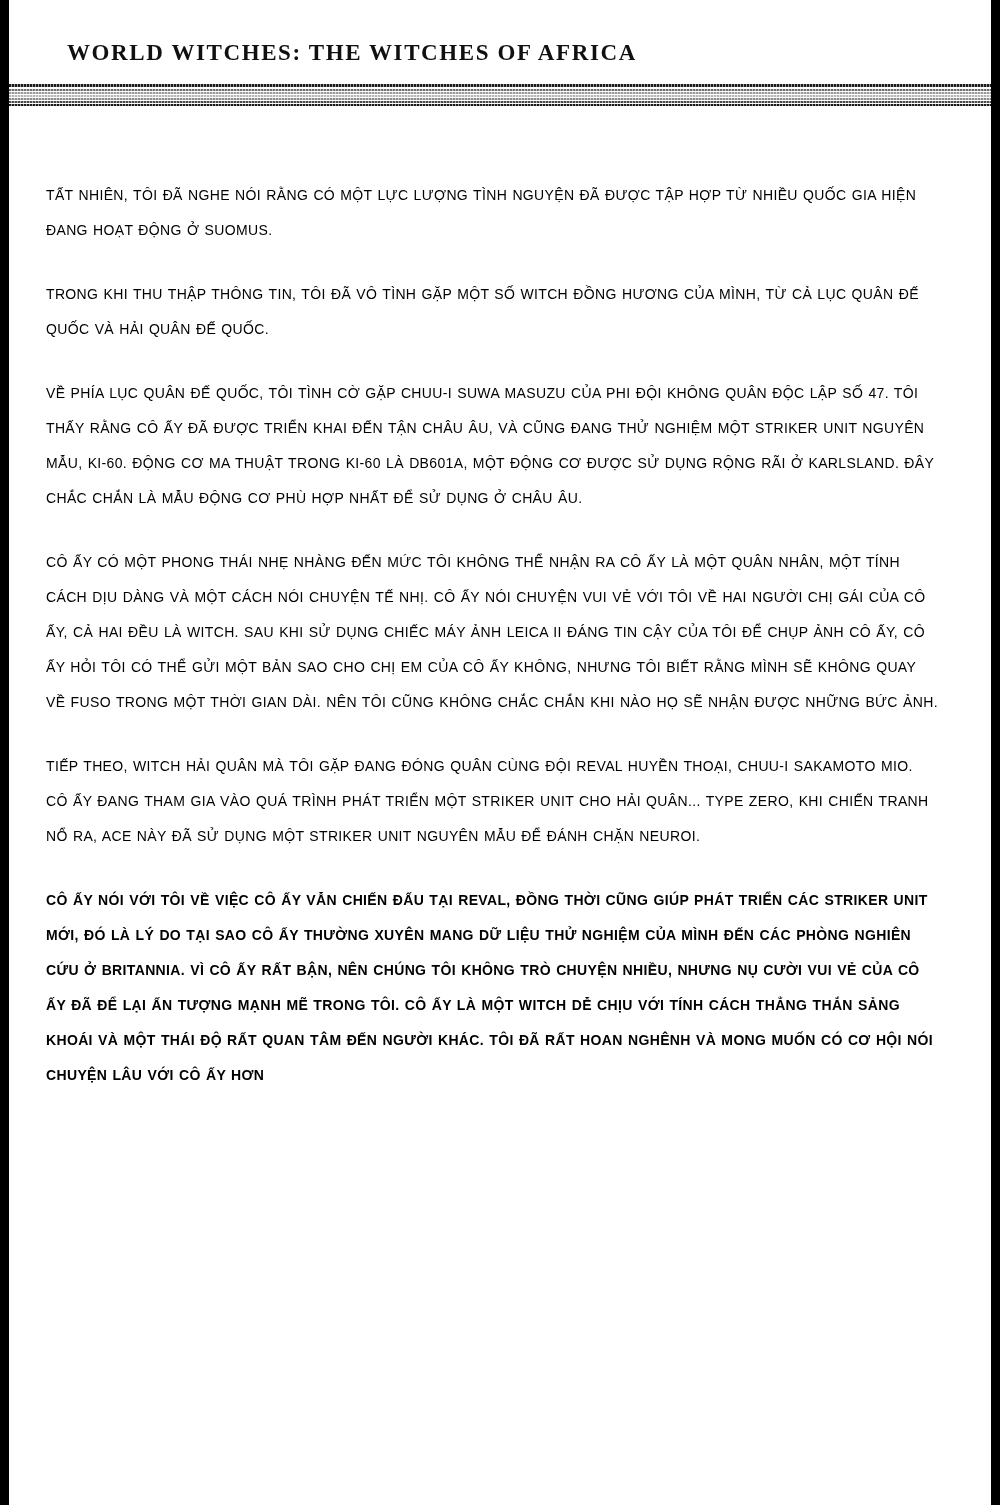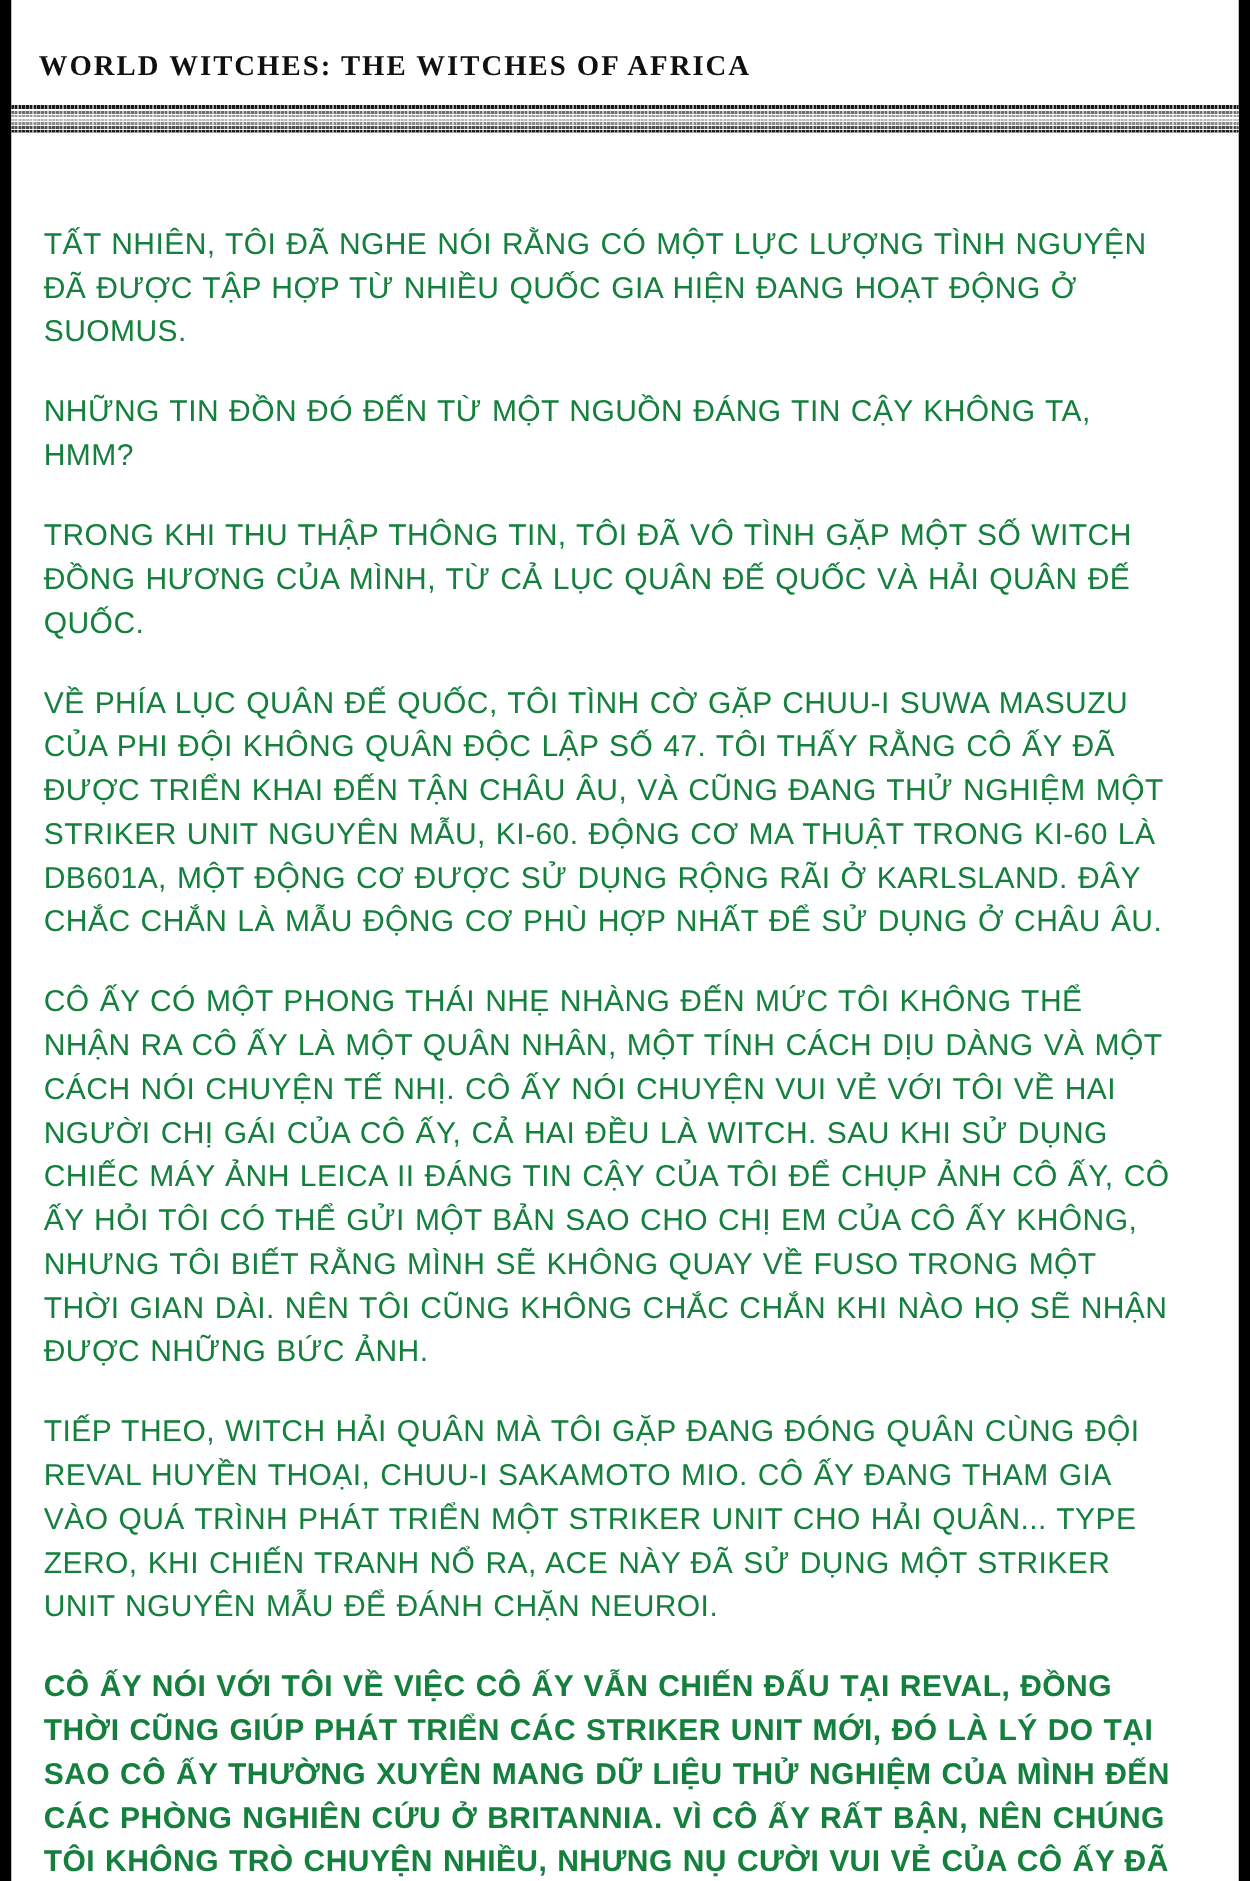--- a/index.html
+++ b/index.html
@@ -18,20 +18,21 @@
     width: 1000px;
     height: 1505px;
     box-sizing: border-box;
     border-left: 9px solid #000000;
     border-right: 9px solid #000000;
     background: #ffffff;
     overflow: hidden;
   }
   .header {
     padding: 40px 0 0 22px;
+    margin-left: 36px;
   }
   .header-title {
     font-family: "Liberation Serif", serif;
     font-weight: bold;
     font-size: 23px;
     letter-spacing: 1.6px;
     color: #101010;
     text-transform: uppercase;
     white-space: nowrap;
   }
@@ -63,47 +64,46 @@
       rgba(255,255,255,0.0) 0px,
       rgba(255,255,255,0.0) 2px,
       rgba(255,255,255,0.55) 2px,
       rgba(255,255,255,0.55) 3px);
   }
   .body-text {
     padding: 72px 52px 0 26px;
   }
   .para {
     font-family: "Liberation Sans", sans-serif;
-    font-size: 24px;
+    font-size: 14px;
     line-height: 35px;
     letter-spacing: 0.35px;
     text-transform: uppercase;
-    color: #15803d;
-    margin: 0 0 29px 0;
+    color: #000000;
+    margin: 0 0 29px 11px;
     text-align: left;
     word-spacing: 1px;
   }
   .para:last-child { margin-bottom: 0; font-weight: bold; }
 </style>
 </head>
 <body>
 
 <div class="page">
 
   <div class="header">
     <div class="header-title">WORLD WITCHES: THE WITCHES OF AFRICA</div>
   </div>
 
   <div class="rule-band">
     <div class="rule-band-inner"></div>
   </div>
 
   <div class="body-text">
     <p class="para">TẤT NHIÊN, TÔI ĐÃ NGHE NÓI RẰNG CÓ MỘT LỰC LƯỢNG TÌNH NGUYỆN ĐÃ ĐƯỢC TẬP HỢP TỪ NHIỀU QUỐC GIA HIỆN ĐANG HOẠT ĐỘNG Ở SUOMUS.</p>
-    <p class="para">NHỮNG TIN ĐỒN ĐÓ ĐẾN TỪ MỘT NGUỒN ĐÁNG TIN CẬY KHÔNG TA, HMM?</p>
     <p class="para">TRONG KHI THU THẬP THÔNG TIN, TÔI ĐÃ VÔ TÌNH GẶP MỘT SỐ WITCH ĐỒNG HƯƠNG CỦA MÌNH, TỪ CẢ LỤC QUÂN ĐẾ QUỐC VÀ HẢI QUÂN ĐẾ QUỐC.</p>
     <p class="para">VỀ PHÍA LỤC QUÂN ĐẾ QUỐC, TÔI TÌNH CỜ GẶP CHUU-I SUWA MASUZU CỦA PHI ĐỘI KHÔNG QUÂN ĐỘC LẬP SỐ 47. TÔI THẤY RẰNG CÔ ẤY ĐÃ ĐƯỢC TRIỂN KHAI ĐẾN TẬN CHÂU ÂU, VÀ CŨNG ĐANG THỬ NGHIỆM MỘT STRIKER UNIT NGUYÊN MẪU, KI-60. ĐỘNG CƠ MA THUẬT TRONG KI-60 LÀ DB601A, MỘT ĐỘNG CƠ ĐƯỢC SỬ DỤNG RỘNG RÃI Ở KARLSLAND. ĐÂY CHẮC CHẮN LÀ MẪU ĐỘNG CƠ PHÙ HỢP NHẤT ĐỂ SỬ DỤNG Ở CHÂU ÂU.</p>
     <p class="para">CÔ ẤY CÓ MỘT PHONG THÁI NHẸ NHÀNG ĐẾN MỨC TÔI KHÔNG THỂ NHẬN RA CÔ ẤY LÀ MỘT QUÂN NHÂN, MỘT TÍNH CÁCH DỊU DÀNG VÀ MỘT CÁCH NÓI CHUYỆN TẾ NHỊ. CÔ ẤY NÓI CHUYỆN VUI VẺ VỚI TÔI VỀ HAI NGƯỜI CHỊ GÁI CỦA CÔ ẤY, CẢ HAI ĐỀU LÀ WITCH. SAU KHI SỬ DỤNG CHIẾC MÁY ẢNH LEICA II ĐÁNG TIN CẬY CỦA TÔI ĐỂ CHỤP ẢNH CÔ ẤY, CÔ ẤY HỎI TÔI CÓ THỂ GỬI MỘT BẢN SAO CHO CHỊ EM CỦA CÔ ẤY KHÔNG, NHƯNG TÔI BIẾT RẰNG MÌNH SẼ KHÔNG QUAY VỀ FUSO TRONG MỘT THỜI GIAN DÀI. NÊN TÔI CŨNG KHÔNG CHẮC CHẮN KHI NÀO HỌ SẼ NHẬN ĐƯỢC NHỮNG BỨC ẢNH.</p>
     <p class="para">TIẾP THEO, WITCH HẢI QUÂN MÀ TÔI GẶP ĐANG ĐÓNG QUÂN CÙNG ĐỘI REVAL HUYỀN THOẠI, CHUU-I SAKAMOTO MIO. CÔ ẤY ĐANG THAM GIA VÀO QUÁ TRÌNH PHÁT TRIỂN MỘT STRIKER UNIT CHO HẢI QUÂN... TYPE ZERO, KHI CHIẾN TRANH NỔ RA, ACE NÀY ĐÃ SỬ DỤNG MỘT STRIKER UNIT NGUYÊN MẪU ĐỂ ĐÁNH CHẶN NEUROI.</p>
     <p class="para">CÔ ẤY NÓI VỚI TÔI VỀ VIỆC CÔ ẤY VẪN CHIẾN ĐẤU TẠI REVAL, ĐỒNG THỜI CŨNG GIÚP PHÁT TRIỂN CÁC STRIKER UNIT MỚI, ĐÓ LÀ LÝ DO TẠI SAO CÔ ẤY THƯỜNG XUYÊN MANG DỮ LIỆU THỬ NGHIỆM CỦA MÌNH ĐẾN CÁC PHÒNG NGHIÊN CỨU Ở BRITANNIA. VÌ CÔ ẤY RẤT BẬN, NÊN CHÚNG TÔI KHÔNG TRÒ CHUYỆN NHIỀU, NHƯNG NỤ CƯỜI VUI VẺ CỦA CÔ ẤY ĐÃ ĐỂ LẠI ẤN TƯỢNG MẠNH MẼ TRONG TÔI. CÔ ẤY LÀ MỘT WITCH DỄ CHỊU VỚI TÍNH CÁCH THẲNG THẮN SẢNG KHOÁI VÀ MỘT THÁI ĐỘ RẤT QUAN TÂM ĐẾN NGƯỜI KHÁC. TÔI ĐÃ RẤT HOAN NGHÊNH VÀ MONG MUỐN CÓ CƠ HỘI NÓI CHUYỆN LÂU VỚI CÔ ẤY HƠN</p>
   </div>
 
 </div>
 
 </body></html>

